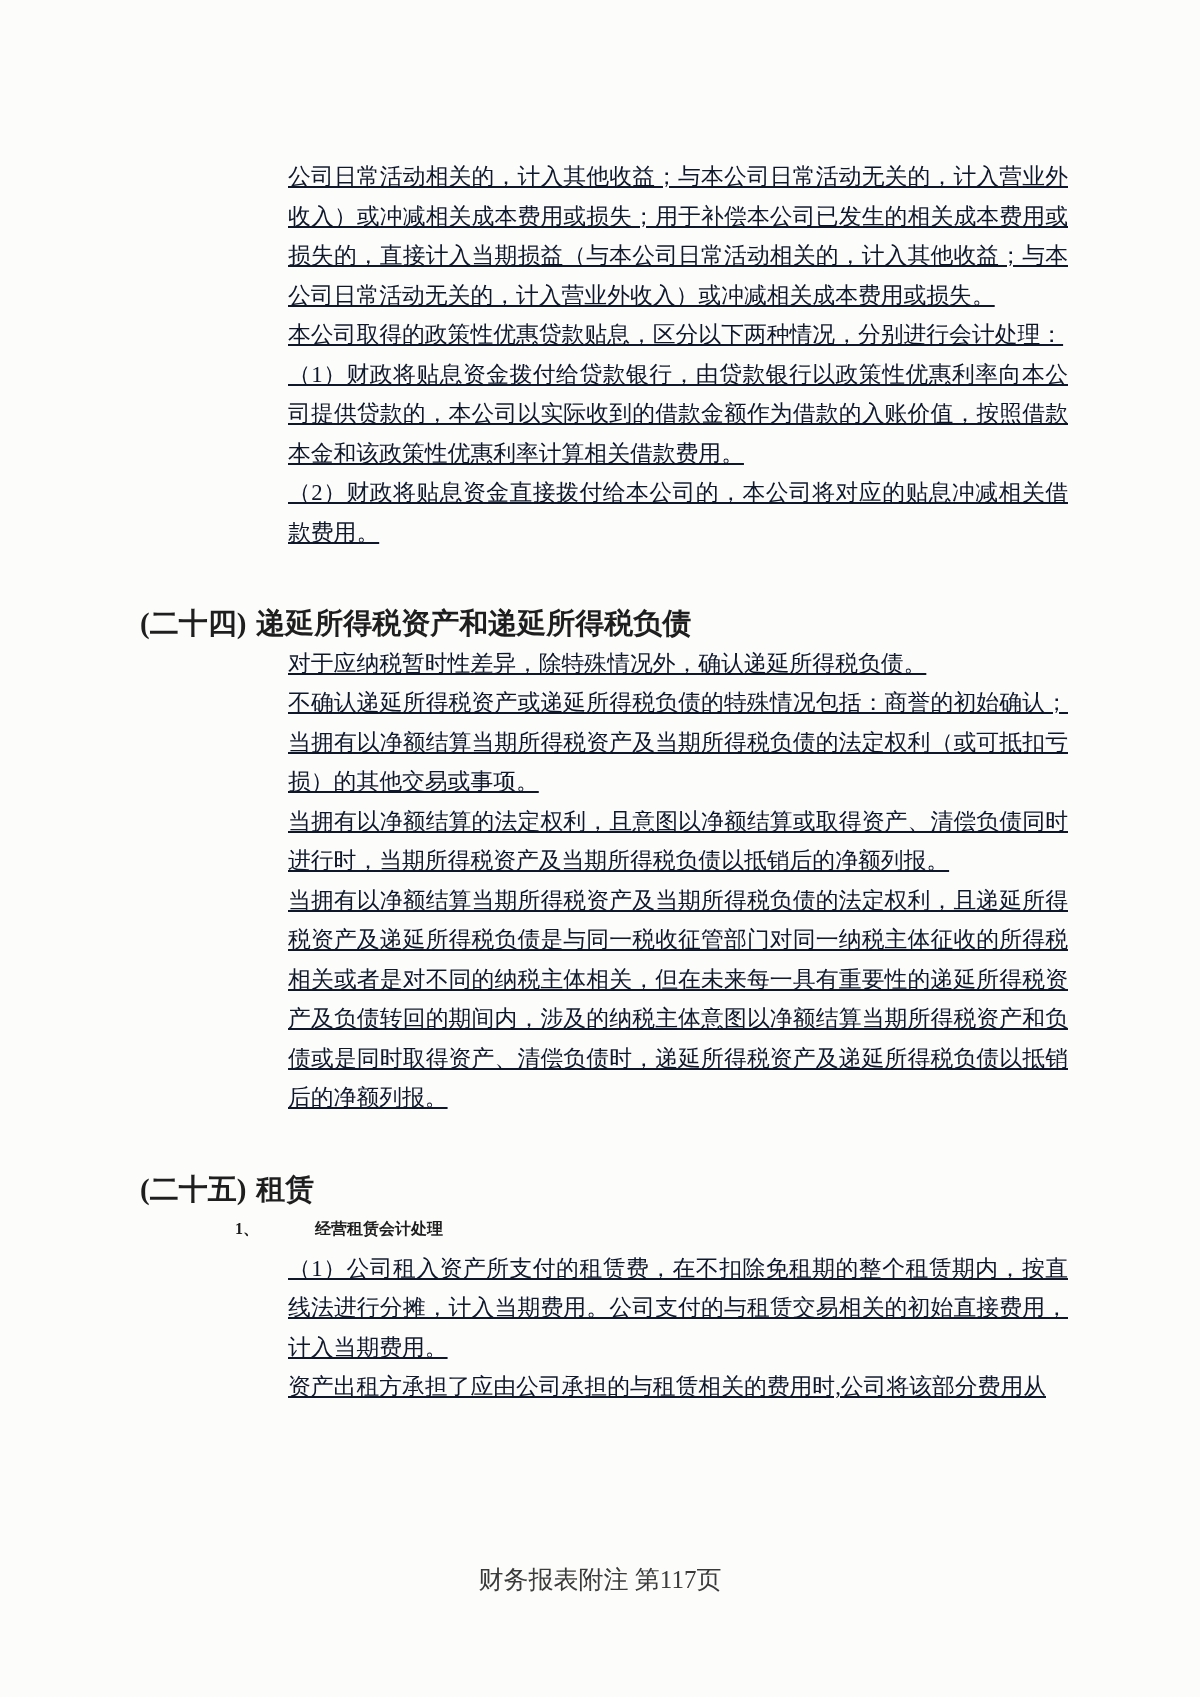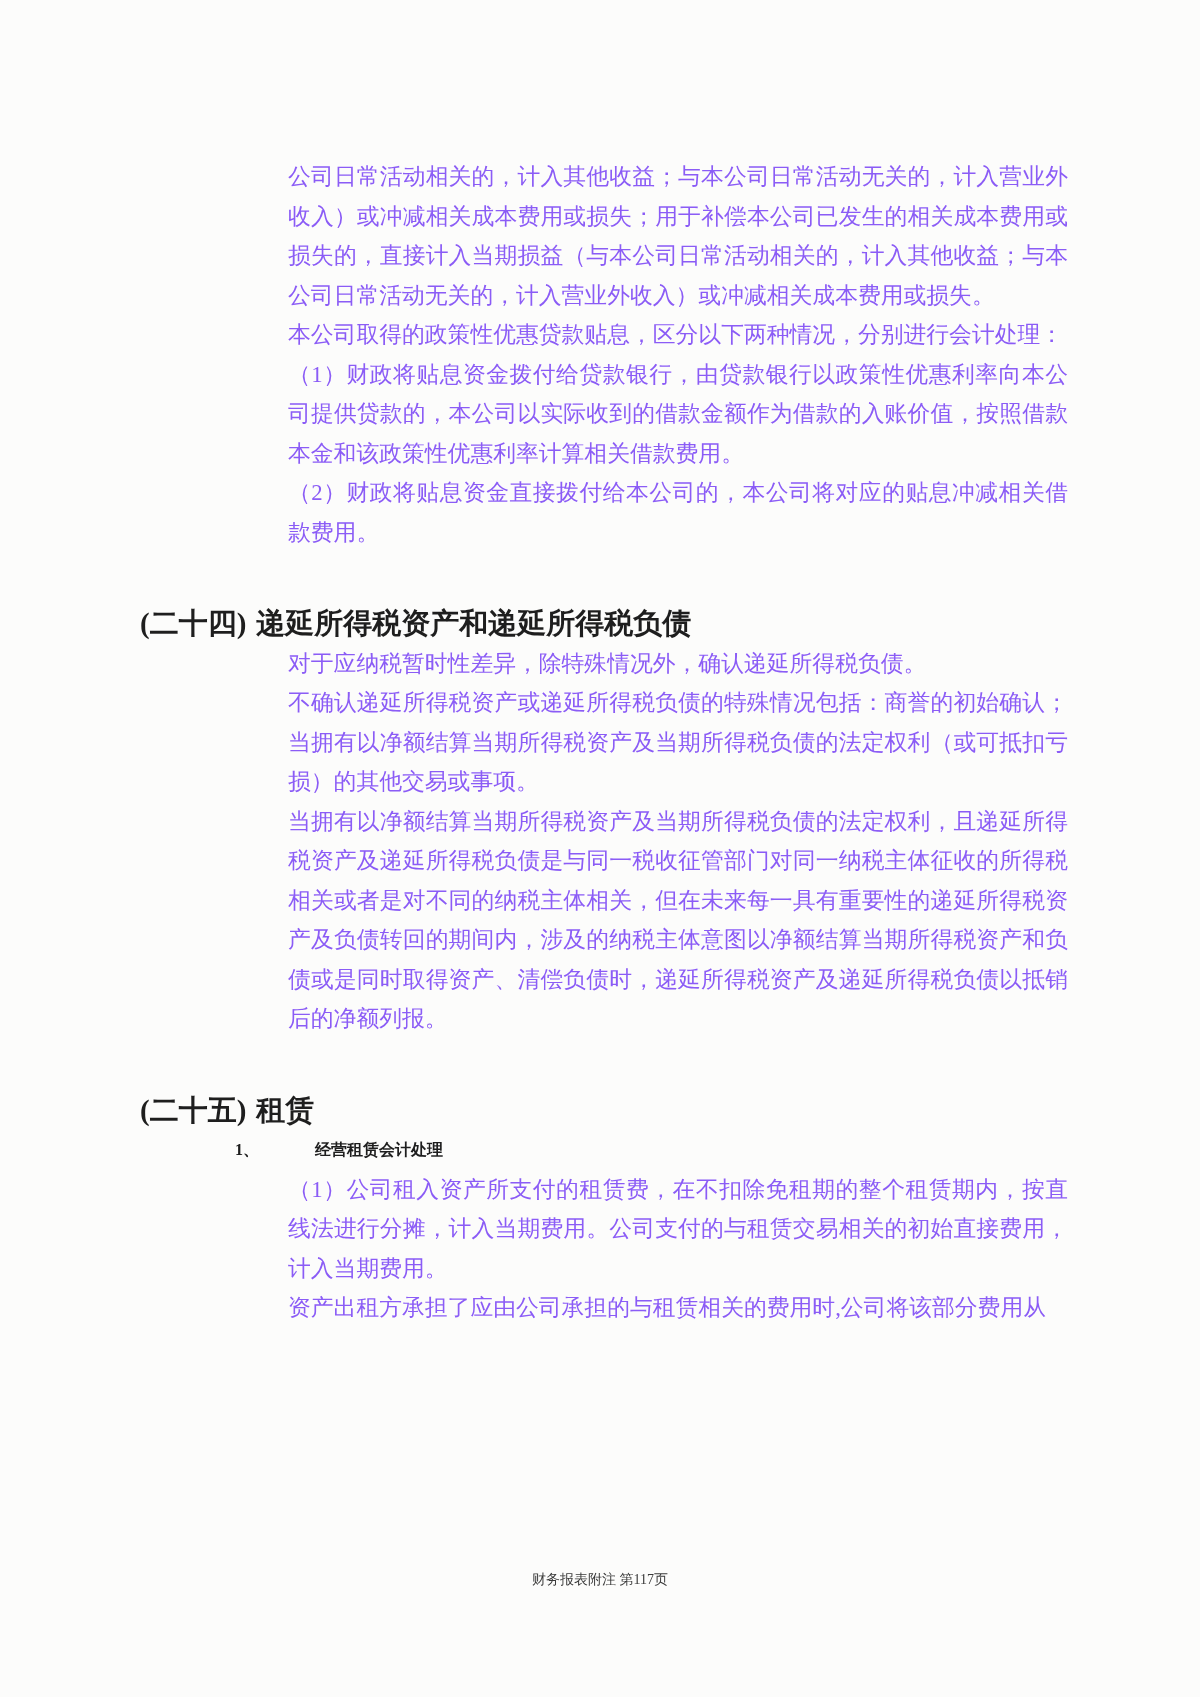--- a/index.html
+++ b/index.html
@@ -23,21 +23,22 @@
     top: 157px;
     width: 930px;
   }
   .para {
     margin: 0 12px 0 148px;
     width: 780px;
     font-size: 22.8px;
     line-height: 39.5px;
     text-align: justify;
     text-justify: inter-ideograph;
-    color: #8b5cf6;
+    color: #0f172a;
+    text-decoration: underline;
   }
   .heading {
     margin: 52px 0 0 0;
     font-size: 29px;
     line-height: 39.5px;
     font-weight: bold;
     color: #1e1e1e;
   }
   .sec-num {
     margin-right: 10px;
@@ -52,21 +53,21 @@
   .sub-num {
     display: inline-block;
     width: 80px;
   }
   .footer {
     position: absolute;
     left: 0;
     right: 0;
     top: 1565px;
     text-align: center;
-    font-size: 14px;
+    font-size: 25px;
     line-height: 30px;
     color: #3a3a3a;
   }
 </style>
 </head>
 <body>
 
 <div class="page">
   <main class="content">
 
@@ -78,20 +79,21 @@
 
     <p class="para">（2）财政将贴息资金直接拨付给本公司的，本公司将对应的贴息冲减相关借款费用。</p>
 
     <h2 class="heading"><span class="sec-num">(二十四)</span><span class="sec-title">递延所得税资产和递延所得税负债</span></h2>
 
 
     <p class="para">对于应纳税暂时性差异，除特殊情况外，确认递延所得税负债。</p>
 
     <p class="para">不确认递延所得税资产或递延所得税负债的特殊情况包括：商誉的初始确认；当拥有以净额结算当期所得税资产及当期所得税负债的法定权利（或可抵扣亏损）的其他交易或事项。</p>
 
+    <p class="para">当拥有以净额结算的法定权利，且意图以净额结算或取得资产、清偿负债同时进行时，当期所得税资产及当期所得税负债以抵销后的净额列报。</p>
 
     <p class="para">当拥有以净额结算当期所得税资产及当期所得税负债的法定权利，且递延所得税资产及递延所得税负债是与同一税收征管部门对同一纳税主体征收的所得税相关或者是对不同的纳税主体相关，但在未来每一具有重要性的递延所得税资产及负债转回的期间内，涉及的纳税主体意图以净额结算当期所得税资产和负债或是同时取得资产、清偿负债时，递延所得税资产及递延所得税负债以抵销后的净额列报。</p>
 
     <h2 class="heading"><span class="sec-num">(二十五)</span><span class="sec-title">租赁</span></h2>
 
     <div class="subheading"><span class="sub-num">1、</span><span class="sub-title">经营租赁会计处理</span></div>
 
     <p class="para">（1）公司租入资产所支付的租赁费，在不扣除免租期的整个租赁期内，按直线法进行分摊，计入当期费用。公司支付的与租赁交易相关的初始直接费用，计入当期费用。</p>
 
     <p class="para">资产出租方承担了应由公司承担的与租赁相关的费用时,公司将该部分费用从</p>

